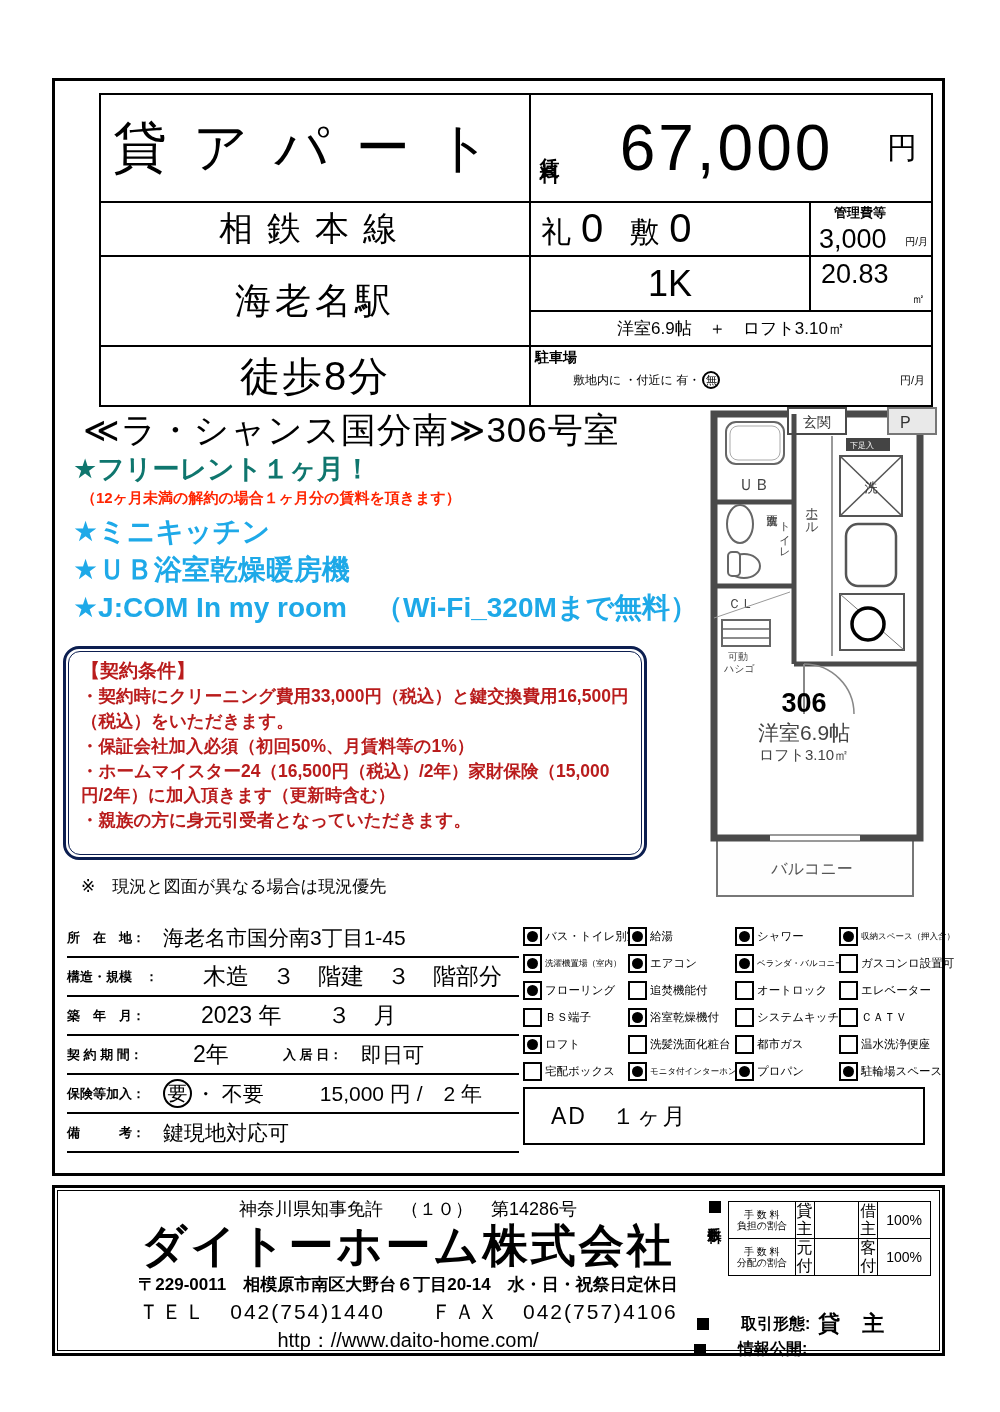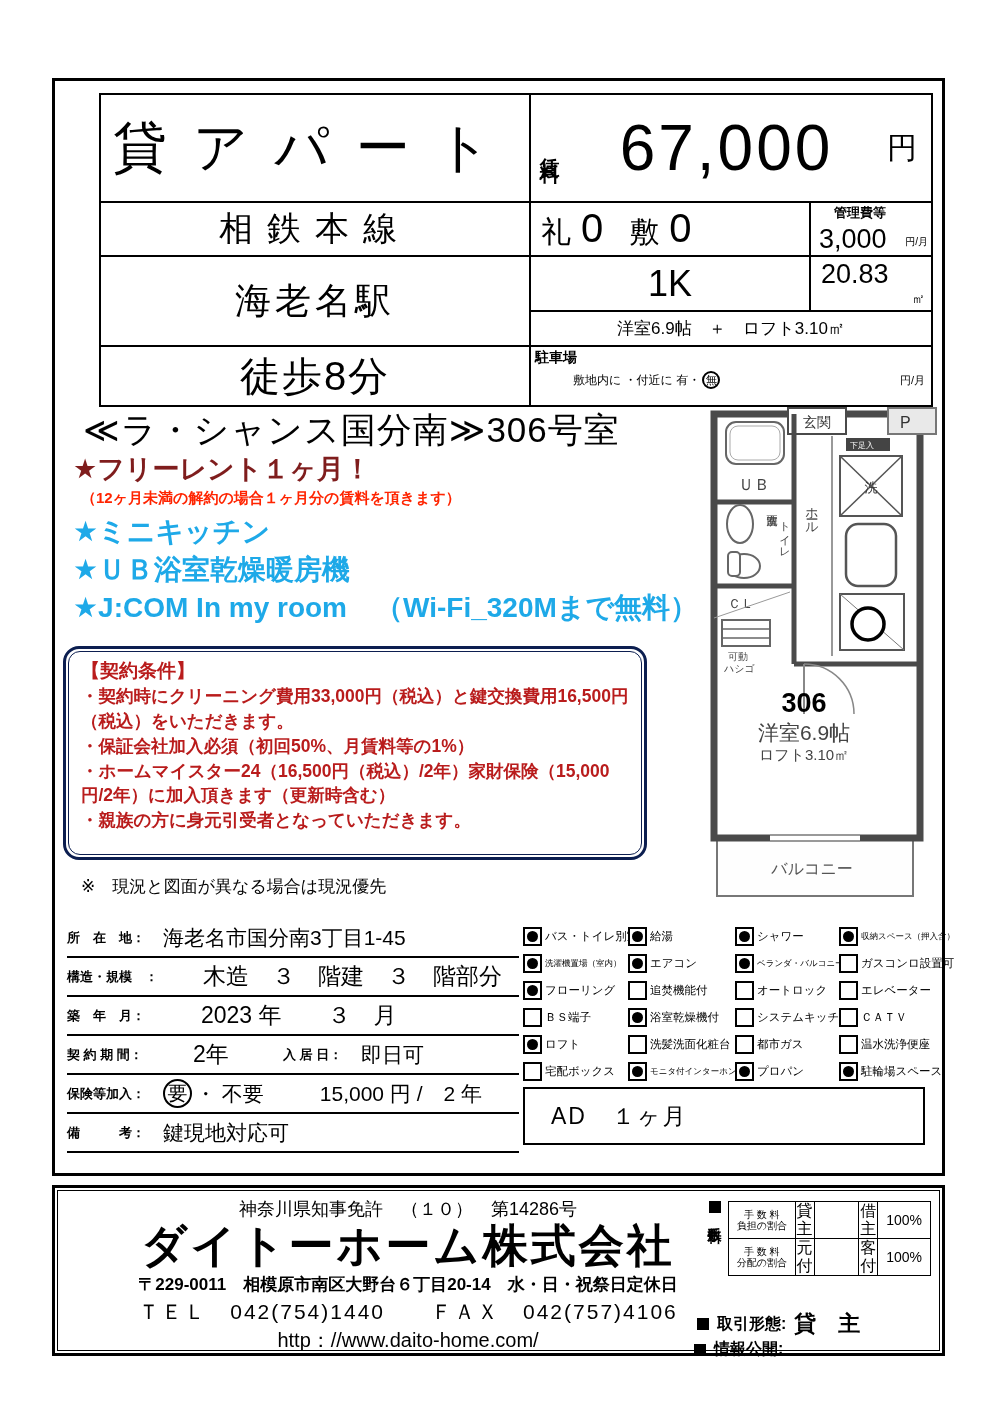--- a/index.html
+++ b/index.html
@@ -35,21 +35,21 @@
   .c-ldetail{text-align:center;font-size:17px;font-weight:500;height:26px;}
   .c-walk{text-align:center;font-size:40px;letter-spacing:2px;font-weight:500;height:58px;}
   .c-park{position:relative;}
   .park-lbl{position:absolute;top:2px;left:4px;font-size:14px;font-weight:bold;}
   .park-line{position:absolute;top:24px;left:42px;font-size:12px;font-weight:500;display:flex;align-items:center;gap:2px;}
   .park-unit{position:absolute;top:26px;right:6px;font-size:11px;}
   .circled{display:inline-block;border:2px solid #000;border-radius:50%;width:1.25em;height:1.25em;line-height:1.25em;text-align:center;font-size:0.95em;}
 
   
   .prop-name{font-size:35px;font-weight:500;letter-spacing:1px;}
-  .feat-red-big{color:#7f1d1d;font-size:27px;font-weight:bold;}
+  .feat-red-big{color:#0f766e;font-size:27px;font-weight:bold;}
   .feat-red-small{color:#ff2400;font-size:15px;font-weight:bold;}
   .feat-blue{color:#1ea9e8;font-size:28px;font-weight:bold;}
 
   .contract{position:absolute;left:8px;top:565px;width:578px;height:208px;border:3px solid #0c1e50;border-radius:16px;}
   .contract-inner{position:absolute;inset:2px;border:1px solid #0c1e50;border-radius:12px;padding:6px 12px;color:#b91c1c;}
   .contract-title{font-size:19px;font-weight:bold;}
   .contract-line{font-size:17.5px;font-weight:bold;line-height:1.42;}
   .note-line{font-size:17px;font-weight:500;}
 
   
@@ -89,21 +89,21 @@
   .fee-wrap{display:flex;gap:4px;}
   .fee-side{display:flex;flex-direction:column;align-items:center;gap:2px;}
   .fee-side-label{writing-mode:vertical-rl;font-size:14px;font-weight:bold;letter-spacing:2px;}
   table.fee{border-collapse:collapse;}
   table.fee td{border:1.5px solid #000;padding:0;}
   .fee-lab{font-size:10px;font-weight:500;width:66px;text-align:center;line-height:1.15;height:36px;}
   .fee-vert{width:15px;font-size:16px;line-height:1.1;text-align:center;word-break:break-all;padding:0 1px !important;}
   .fee-blank{width:44px;}
   .fee-pct{width:52px;text-align:center;font-size:14px;}
   .f-deal{position:absolute;right:12px;top:118px;width:230px;display:flex;align-items:center;gap:8px;}
-  .f-deal-lab{font-size:16px;font-weight:bold;}
+  .f-deal-lab{font-size:16px;font-weight:bold;margin-left:24px;}
   .f-deal-val{font-size:22px;font-weight:bold;}
   .f-info{position:absolute;right:95px;top:148px;width:150px;display:flex;align-items:center;gap:8px;}
 </style>
 </head>
 <body>
 
 <div class="page">
   <div class="main-box">
 
     <table class="ht">

